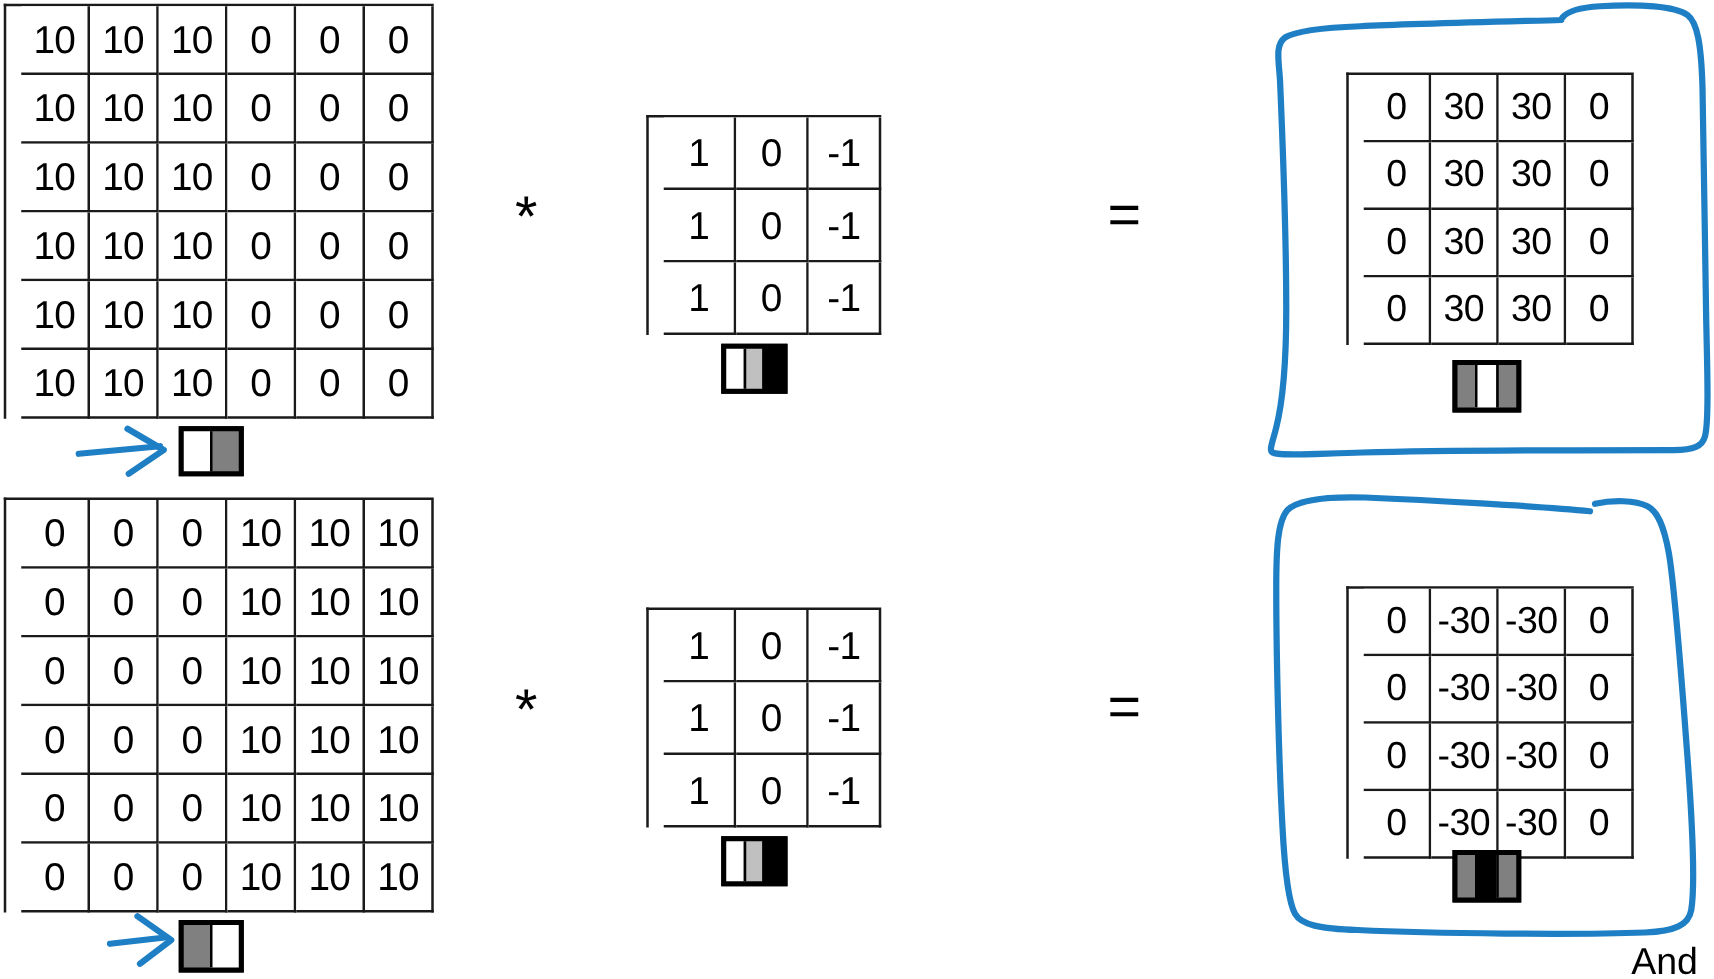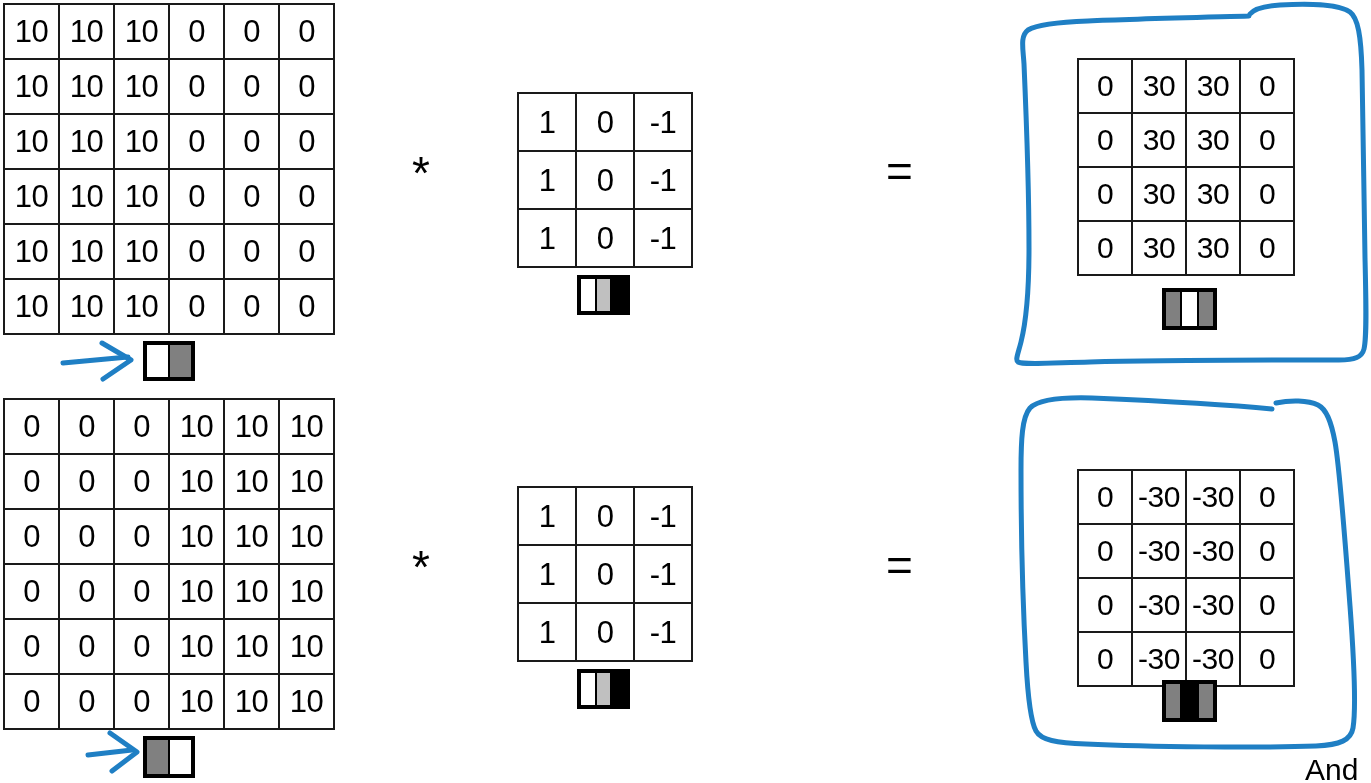--- a/index.html
+++ b/index.html
@@ -19,20 +19,21 @@
     background: #ffffff;
   }
 
   
   .matrix {
     position: absolute;
     display: grid;
     border-top: 2px solid #1a1a1a;
     border-left: 2px solid #1a1a1a;
     box-sizing: content-box;
+    padding-left: 12px;
   }
   .matrix .cell {
     border-right: 2px solid #1a1a1a;
     border-bottom: 2px solid #1a1a1a;
     box-sizing: border-box;
     display: flex;
     align-items: center;
     justify-content: center;
     color: #000000;
     background: #ffffff;

